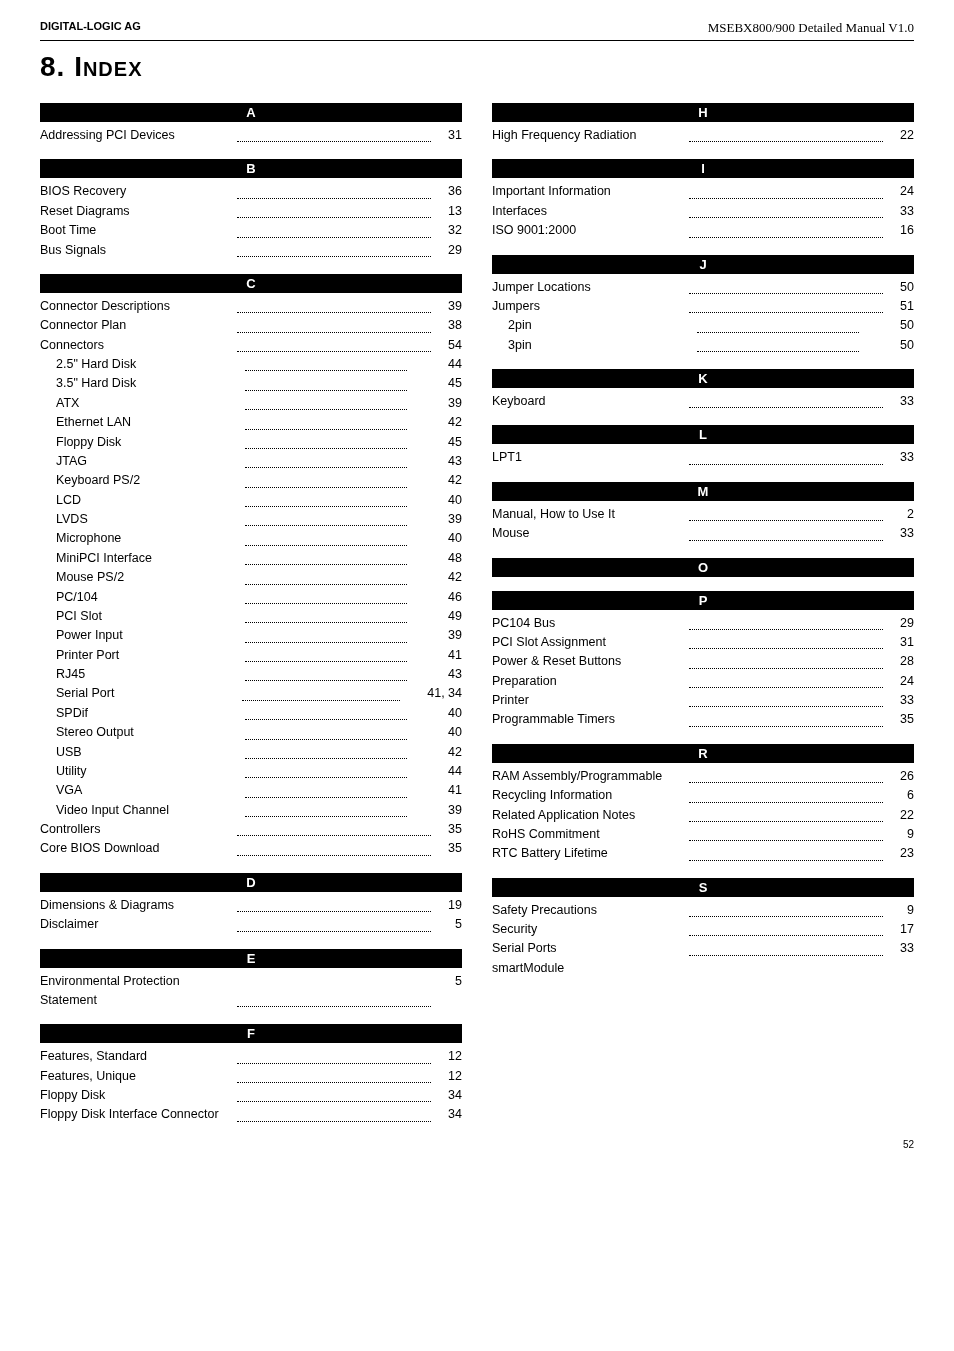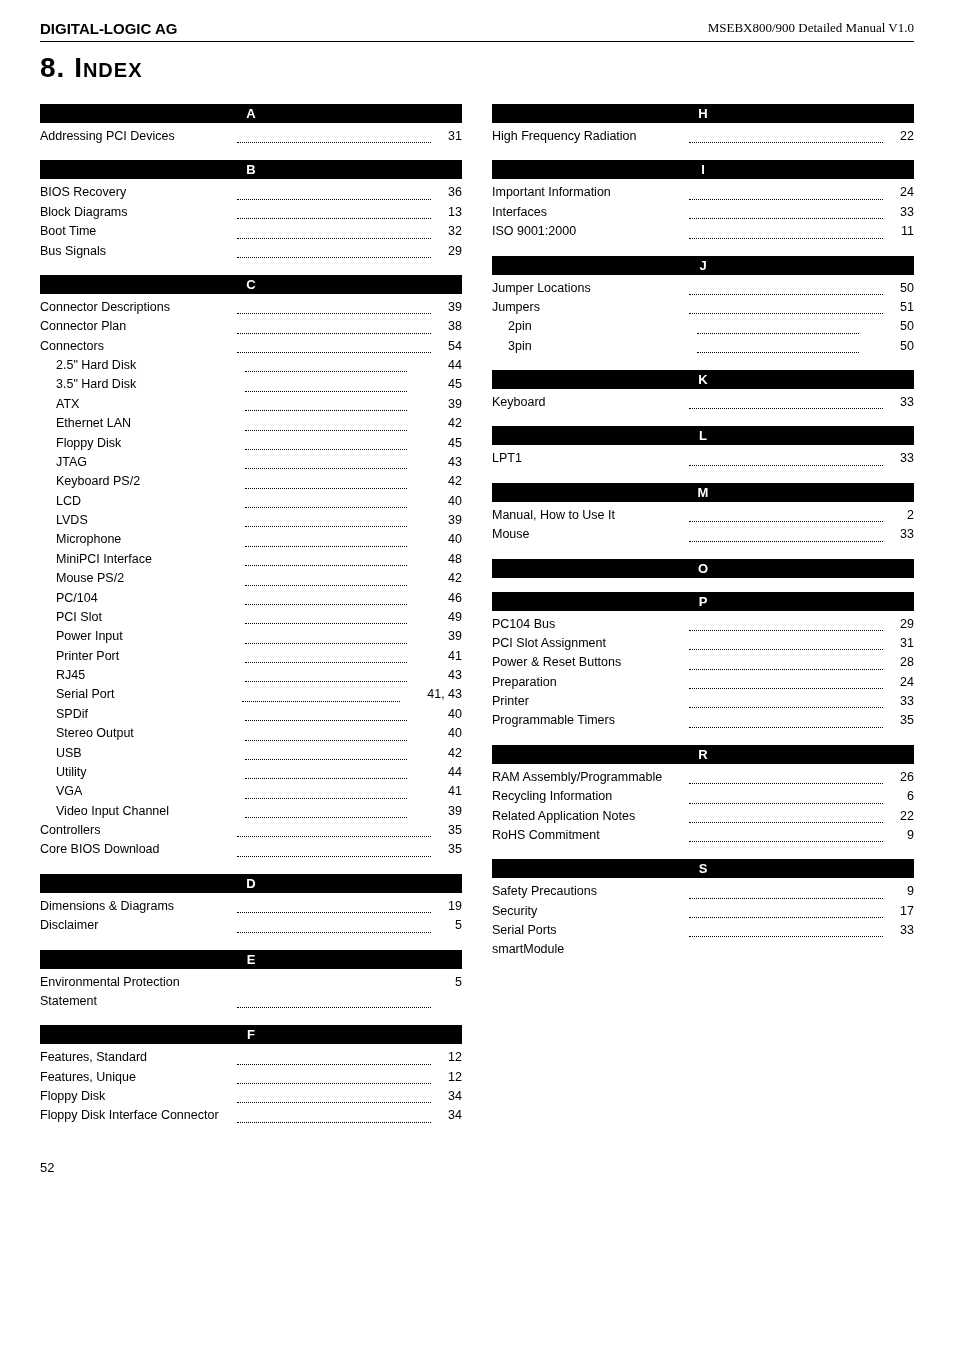--- a/index.html
+++ b/index.html
@@ -12,21 +12,21 @@
       min-height: 1351px;
       padding: 20px 40px;
     }
     .header {
       display: flex;
       justify-content: space-between;
       border-bottom: 1px solid #000;
       padding-bottom: 4px;
       margin-bottom: 10px;
     }
-    .header-left { font-weight: bold; font-size: 15px; }
+    .header-left { font-weight: bold; font-size: 11px; }
     .header-right { font-size: 13px; font-family: Liberation Serif, serif; }
     .page-title {
       font-size: 28px;
       font-weight: bold;
       margin: 10px 0 20px 0;
       letter-spacing: 1px;
     }
     .page-title span { font-variant: small-caps; }
     .two-col {
       display: flex;
@@ -57,23 +57,22 @@
       border-bottom: 1px dotted #000;
       margin: 0 3px 3px 3px;
       min-width: 20px;
     }
     .index-entry .entry-page {
       text-align: right;
       min-width: 28px;
     }
     .indent { padding-left: 16px; gap: 24px; }
     .footer {
-      text-align: left;
-      margin-top: 20px;
-      font-size: 13px;
+      text-align: right;
+      font-size: 10px;
     }
   </style>
 </head>
 <body>
 
 <div class="header">
   <span class="header-left">DIGITAL-LOGIC AG</span>
   <span class="header-right">MSEBX800/900 Detailed Manual V1.0</span>
 </div>
 
@@ -92,21 +91,21 @@
         </div>
       </div>
       <div class="section">
         <div class="section-header">B</div>
         <div class="index-entry">
           <span class="entry-name">BIOS Recovery</span>
           <span class="dots"></span>
           <span class="entry-page">36</span>
         </div>
         <div class="index-entry">
-          <span class="entry-name">Block Diagrams</span>
+          <span class="entry-name">Reset Diagrams</span>
           <span class="dots"></span>
           <span class="entry-page">13</span>
         </div>
         <div class="index-entry">
           <span class="entry-name">Boot Time</span>
           <span class="dots"></span>
           <span class="entry-page">32</span>
         </div>
         <div class="index-entry">
           <span class="entry-name">Bus Signals</span>
@@ -212,21 +211,21 @@
           <span class="entry-page">41</span>
         </div>
         <div class="index-entry indent">
           <span class="entry-name">RJ45</span>
           <span class="dots"></span>
           <span class="entry-page">43</span>
         </div>
         <div class="index-entry indent">
           <span class="entry-name">Serial Port</span>
           <span class="dots"></span>
-          <span class="entry-page">41, 43</span>
+          <span class="entry-page">41, 34</span>
         </div>
         <div class="index-entry indent">
           <span class="entry-name">SPDif</span>
           <span class="dots"></span>
           <span class="entry-page">40</span>
         </div>
         <div class="index-entry indent">
           <span class="entry-name">Stereo Output</span>
           <span class="dots"></span>
           <span class="entry-page">40</span>
@@ -324,21 +323,21 @@
           <span class="entry-page">24</span>
         </div>
         <div class="index-entry">
           <span class="entry-name">Interfaces</span>
           <span class="dots"></span>
           <span class="entry-page">33</span>
         </div>
         <div class="index-entry">
           <span class="entry-name">ISO 9001:2000</span>
           <span class="dots"></span>
-          <span class="entry-page">11</span>
+          <span class="entry-page">16</span>
         </div>
       </div>
       <div class="section">
         <div class="section-header">J</div>
         <div class="index-entry">
           <span class="entry-name">Jumper Locations</span>
           <span class="dots"></span>
           <span class="entry-page">50</span>
         </div>
         <div class="index-entry">
@@ -436,20 +435,25 @@
         </div>
         <div class="index-entry">
           <span class="entry-name">Related Application Notes</span>
           <span class="dots"></span>
           <span class="entry-page">22</span>
         </div>
         <div class="index-entry">
           <span class="entry-name">RoHS Commitment</span>
           <span class="dots"></span>
           <span class="entry-page">9</span>
+        </div>
+        <div class="index-entry">
+          <span class="entry-name">RTC Battery Lifetime</span>
+          <span class="dots"></span>
+          <span class="entry-page">23</span>
         </div>
       </div>
       <div class="section">
         <div class="section-header">S</div>
         <div class="index-entry">
           <span class="entry-name">Safety Precautions</span>
           <span class="dots"></span>
           <span class="entry-page">9</span>
         </div>
         <div class="index-entry">

